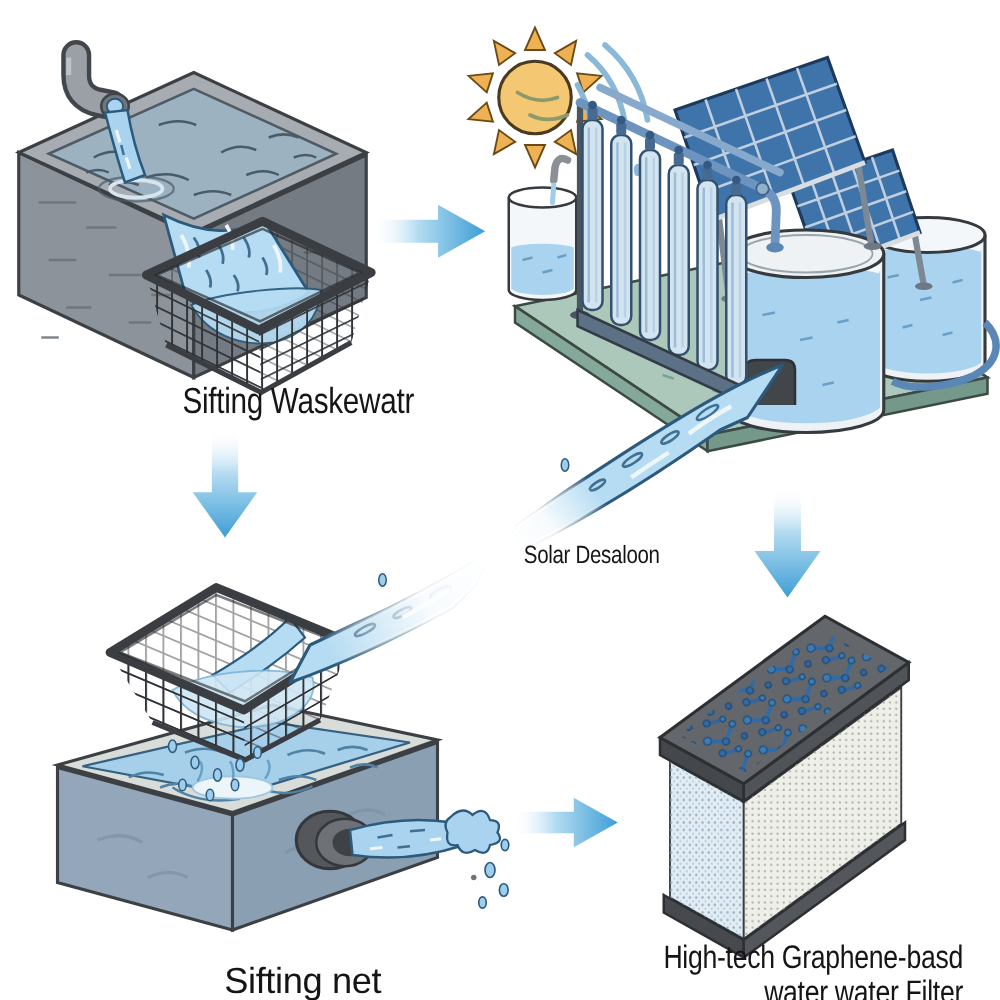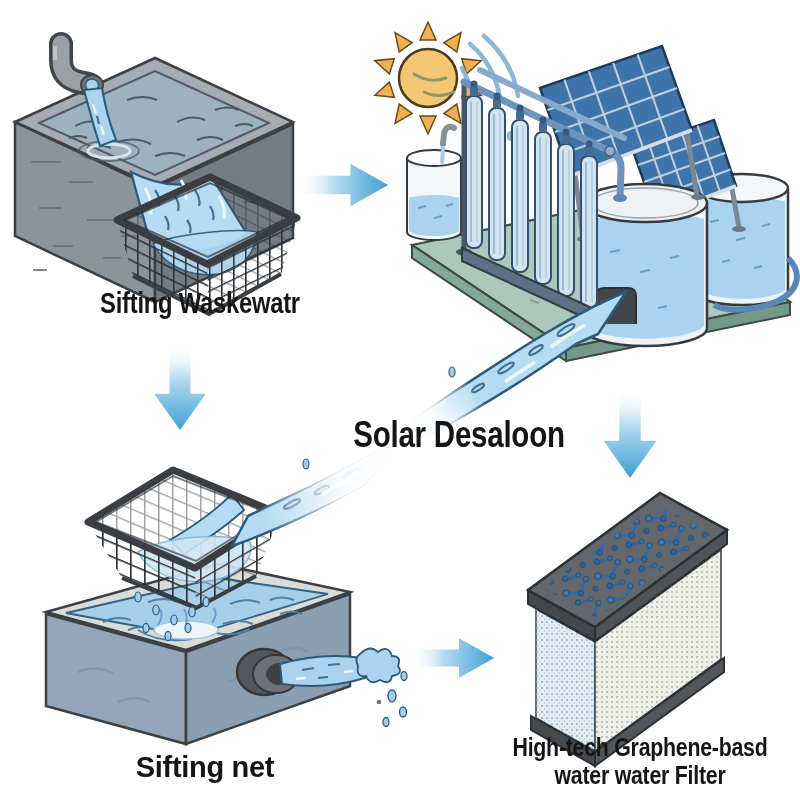--- a/index.html
+++ b/index.html
@@ -1,22 +1,22 @@
 <!DOCTYPE html>
 <html><head>
 <meta charset="utf-8">
 <style>
   html,body{margin:0;padding:0;background:#fff;}
   #app{position:relative;width:800px;height:800px;background:#ffffff;overflow:hidden;
        font-family:"Liberation Sans",sans-serif;}
   .scene{position:absolute;z-index:2;}
   .overlay{position:absolute;left:0;top:0;z-index:3;pointer-events:none;}
   .arrow{position:absolute;z-index:4;}
-  .lbl{position:absolute;z-index:5;font-weight:700;font-size:29px;color:#151515;
-       text-align:center;line-height:1.08;letter-spacing:-0.3px;}
+  .lbl{position:absolute;z-index:5;font-weight:400;font-size:29px;color:#151515;
+       text-align:right;line-height:1.08;letter-spacing:-0.3px;margin-top:18px;}
   .lbl span{display:block;white-space:nowrap;}
   .cond span{transform:scaleX(.82);transform-origin:50% 50%;}
   svg{display:block;overflow:visible;}
 </style>
 </head>
 <body>
 
 <div id="app">
 
   <svg class="scene" style="left:5px;top:30px" width="295" height="278" viewBox="0 0 295 278">
@@ -387,21 +387,21 @@
     </linearGradient>
       </defs>
     <polygon points="0,15 57,15 57,2 98,25 57,48 57,35 0,35" fill="url(#agR2)"></polygon>
   </svg>
 
   <div class="lbl cond" style="left:40px;top:288px;width:320px">
       <span>Sifting Waskewatr</span>
     </div>
 
 
-  <div class="lbl cond" style="left:333px;top:416px;width:225px;font-size:36px">
+  <div class="lbl cond" style="left:323px;top:416px;width:225px;font-size:20px">
       <span>Solar Desaloon</span>
     </div>
 
   <div class="lbl cond" style="left:481px;top:733px;width:318px;font-size:26px">
     <span>High-tech Graphene-basd</span>
     <span>water water Filter</span>
   </div>
 
   <div class="lbl" style="left:105px;top:752px;width:200px">
       <span>Sifting net</span>

